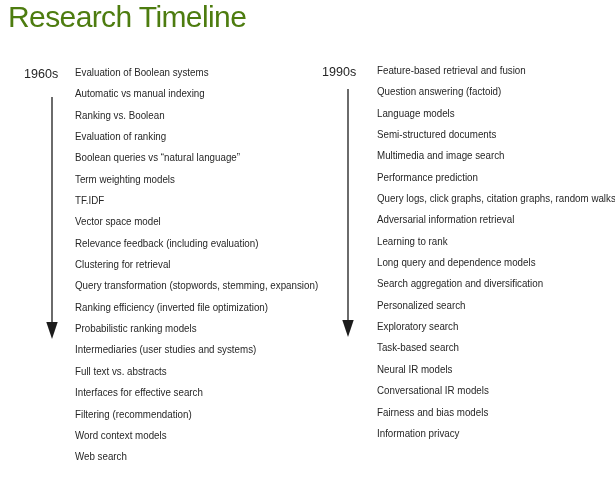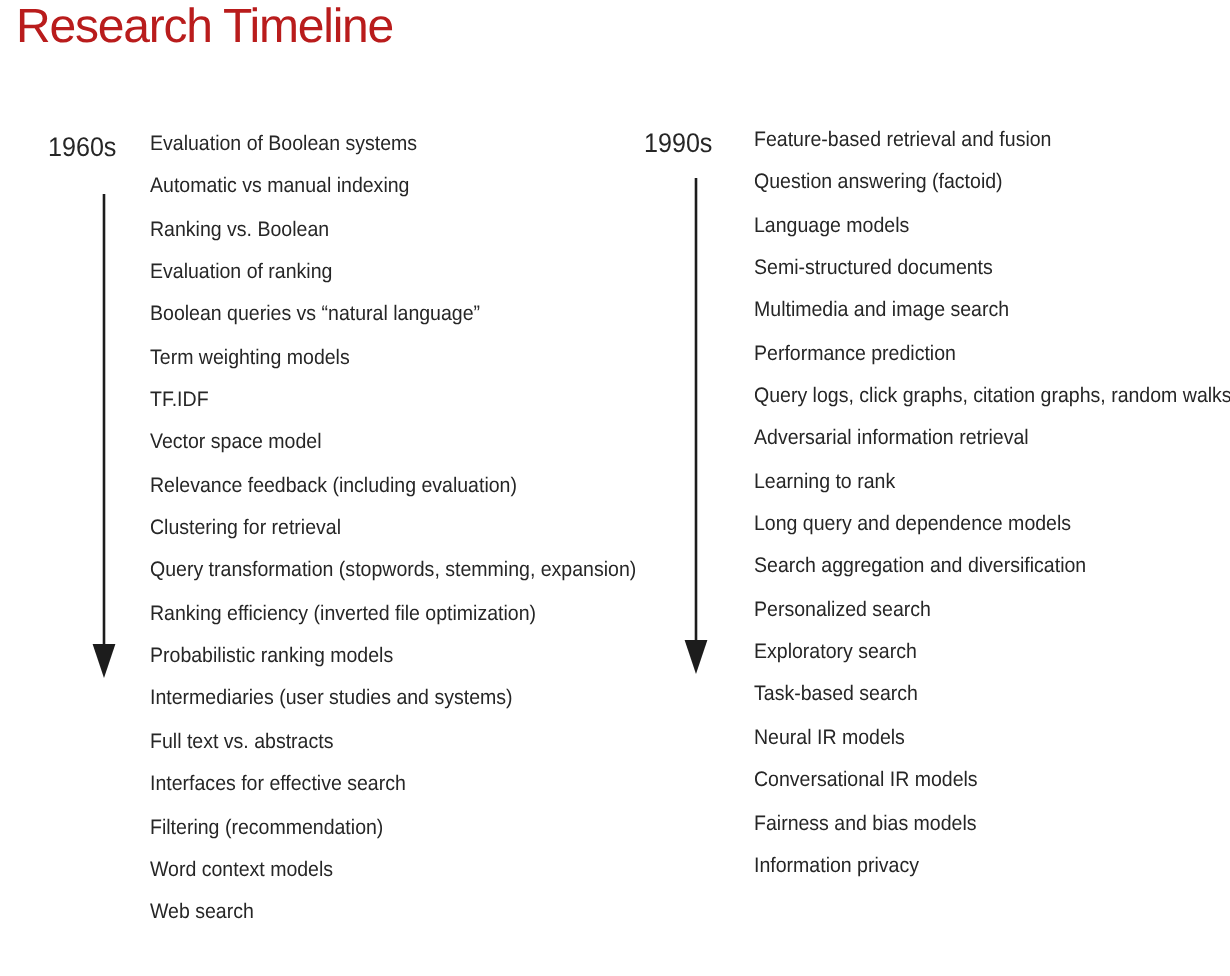--- a/index.html
+++ b/index.html
@@ -6,22 +6,22 @@
   body {
     width: 615px; height: 488px;
     background: #ffffff;
     overflow: hidden;
     position: relative;
     font-family: "Liberation Sans", sans-serif;
   }
   .title {
     position: absolute; left: 8px; top: 0;
     margin: 0;
-    font-size: 24px; font-weight: 400;
-    color: #b91c1c;
+    font-size: 30px; font-weight: 400;
+    color: #4d7c0f;
     letter-spacing: -0.6px;
     white-space: nowrap;
   }
   .era {
     position: absolute;
     font-size: 13.5px;
     color: #262626;
     transform: scaleX(0.93);
     transform-origin: 0 0;
     white-space: nowrap;

